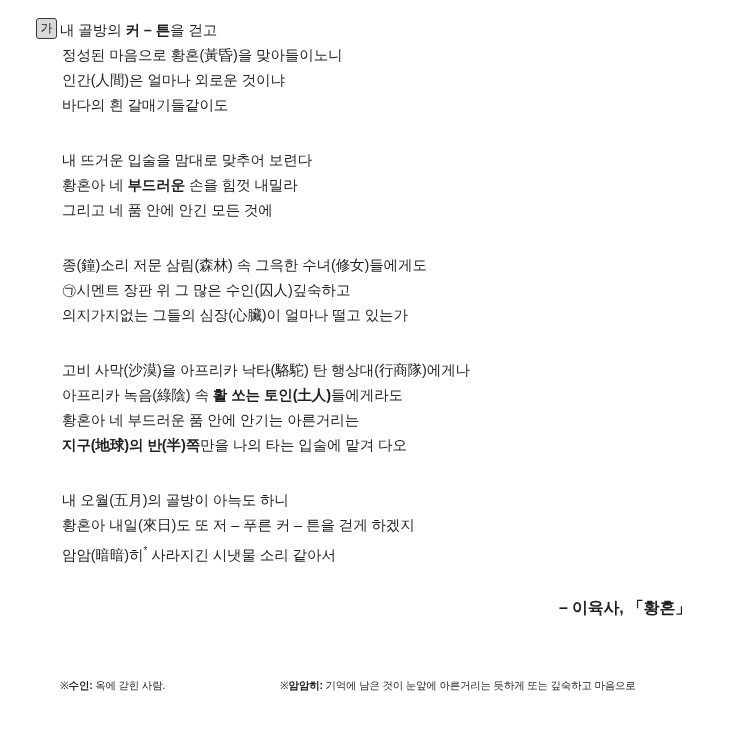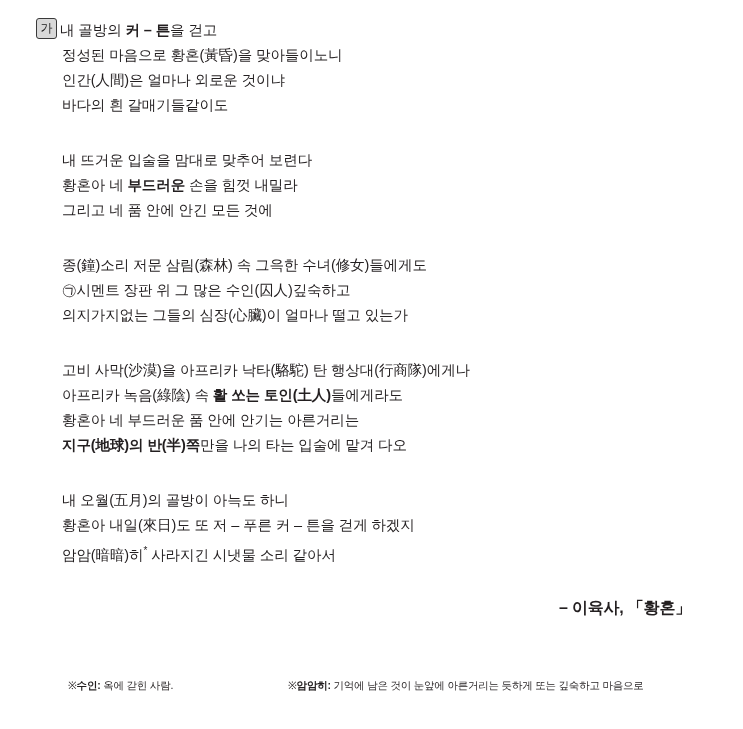--- a/index.html
+++ b/index.html
@@ -70,21 +70,20 @@
     padding-right: 12px;
     font-weight: bold;
     letter-spacing: -0.2px;
   }
   .footnotes {
     position: absolute;
     left: 0;
     right: 0;
     bottom: 36px;
     padding: 0 40px 0 60px;
-    margin-left: 8px;
   }
   .fn-row {
     display: flex;
     align-items: baseline;
   }
   .fn {
     font-size: 10.5px;
     color: #231f20;
     letter-spacing: -0.2px;
   }

